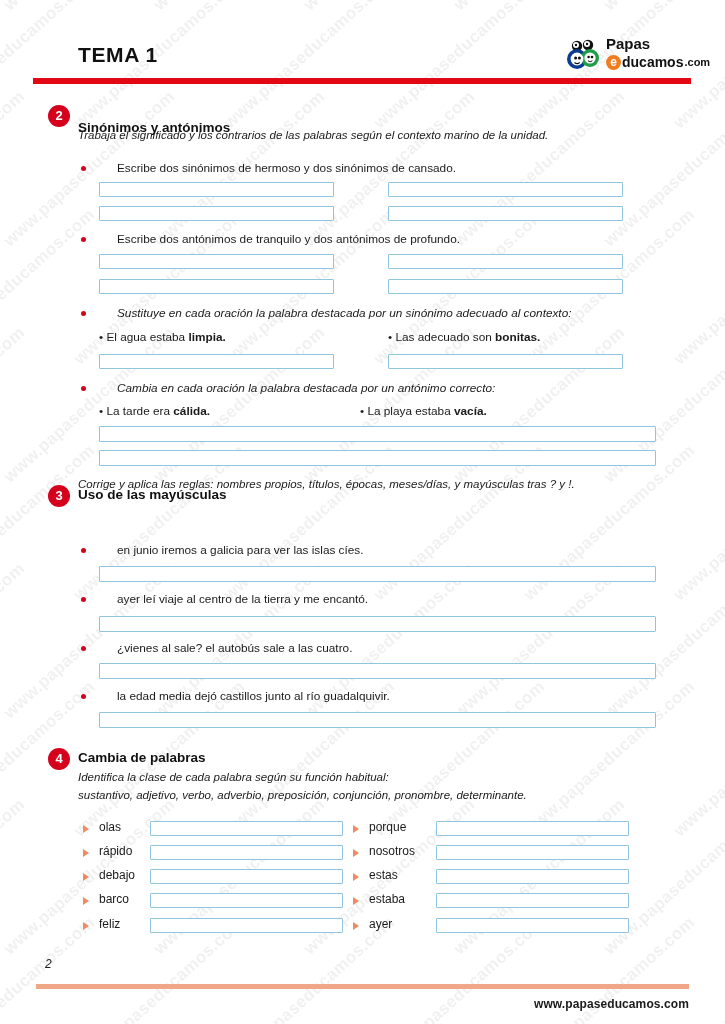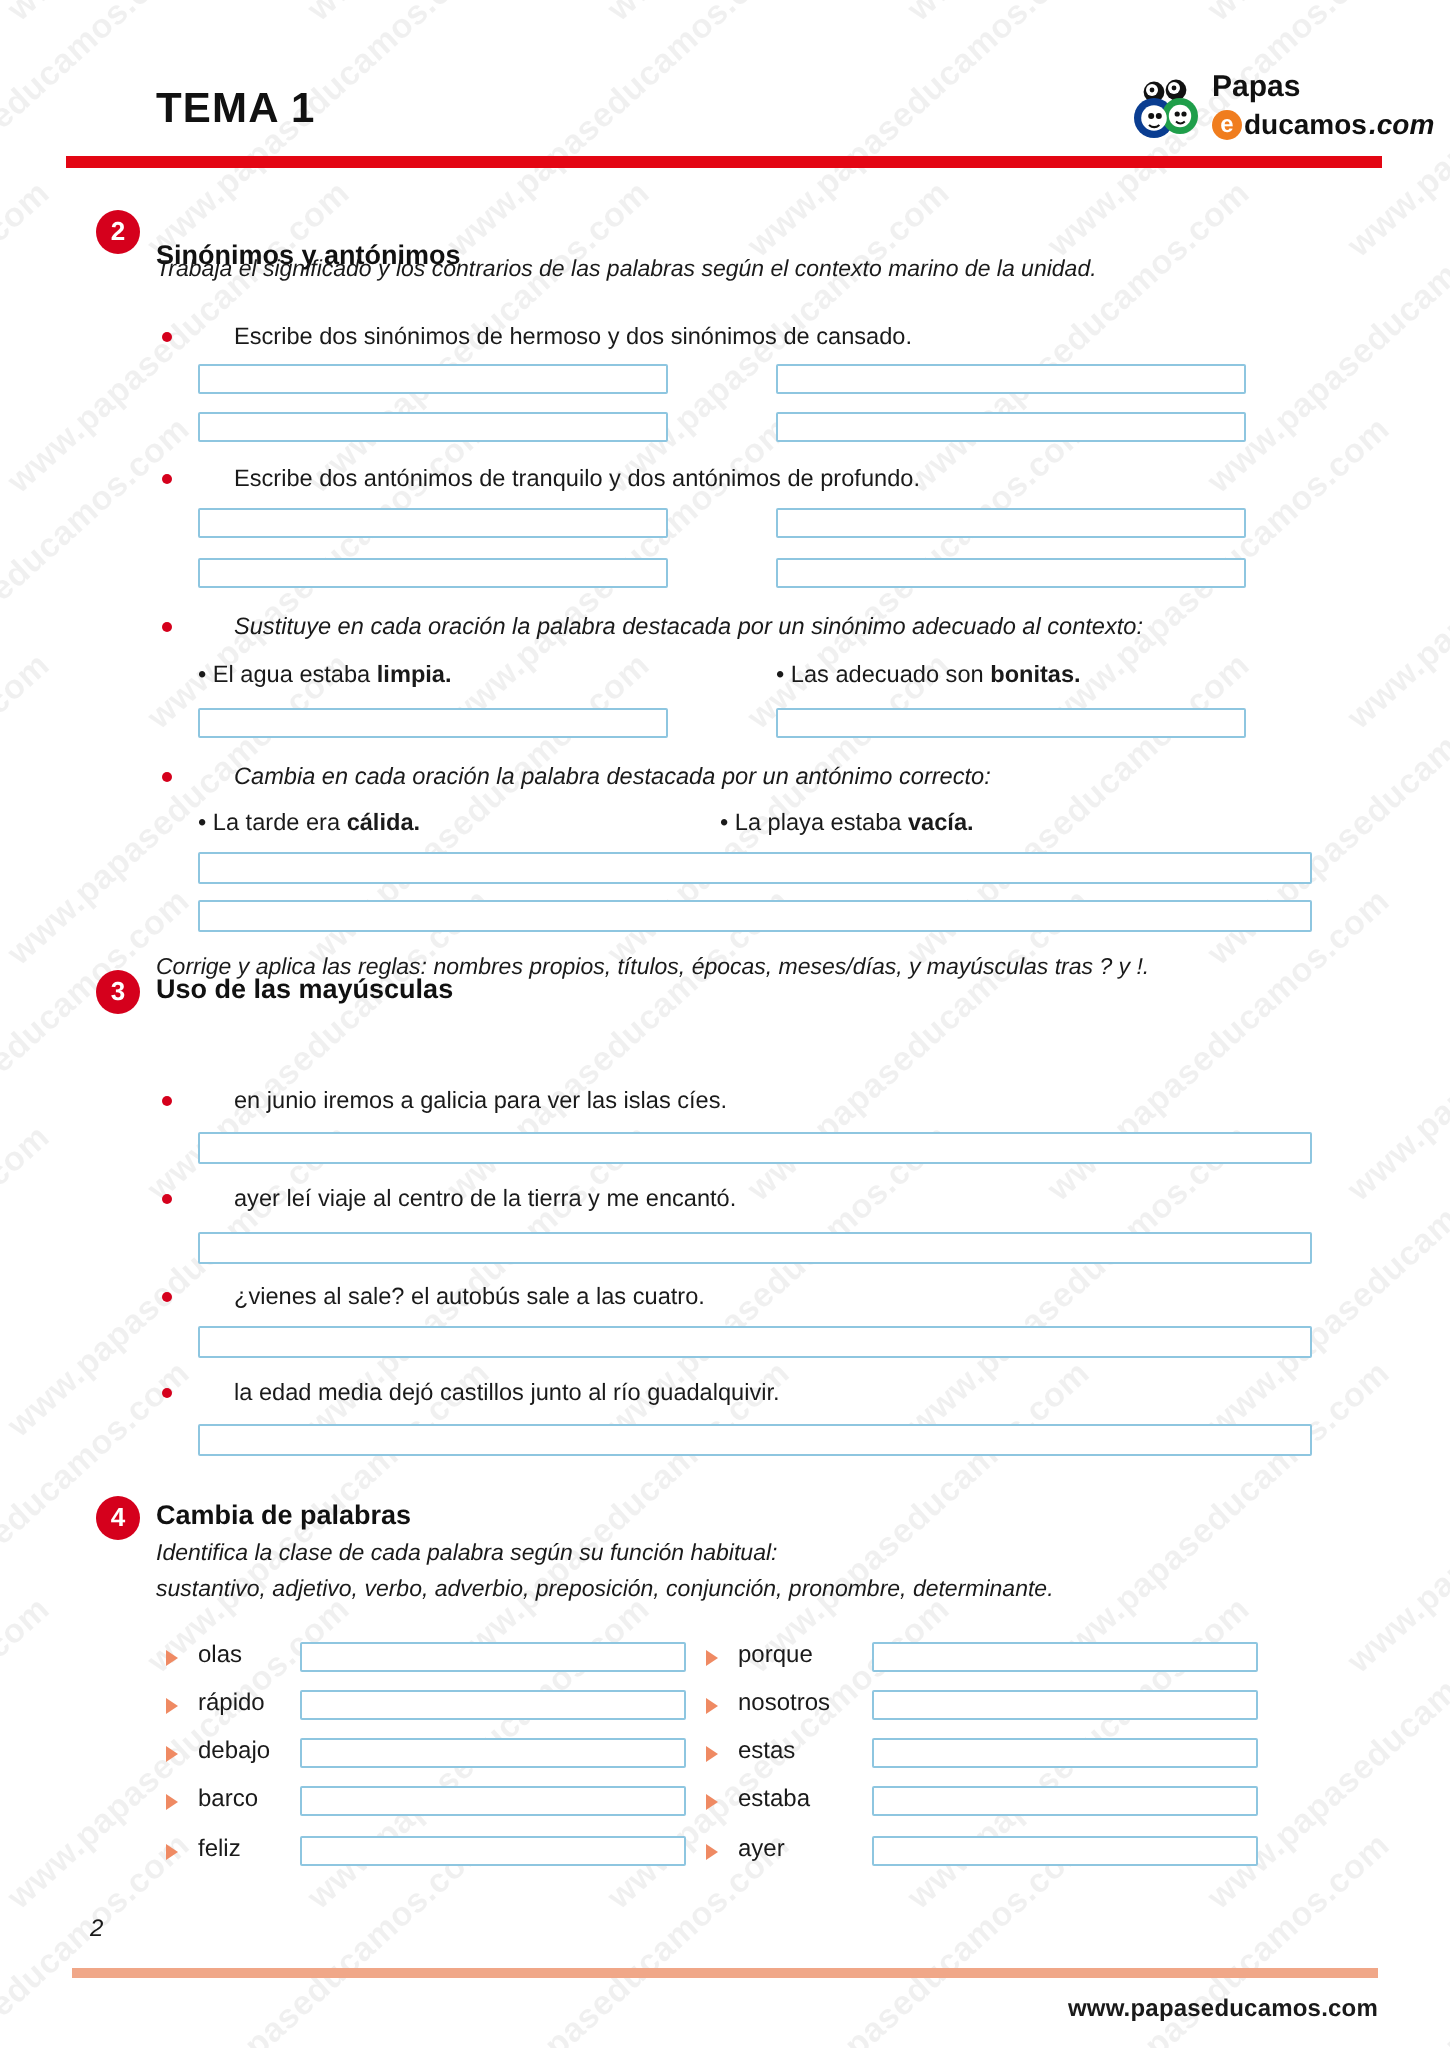--- a/index.html
+++ b/index.html
@@ -109,25 +109,24 @@
     text-align: center;
     line-height: 15px;
     margin-right: 1px;
   }
   .logo-word {
     font-size: 14px;
     font-weight: 700;
     color: #111;
   }
   .logo-tld {
-    font-size: 14px;
+    font-size: 11px;
     font-weight: 700;
     color: #111;
     margin-left: 1px;
-    font-style: italic;
   }
 
   
   .section { position: absolute; left: 0; right: 0; }
   .sec-badge {
     position: absolute;
     left: 48px;
     width: 22px; height: 22px;
     border-radius: 50%;
     background: #d5001c;

